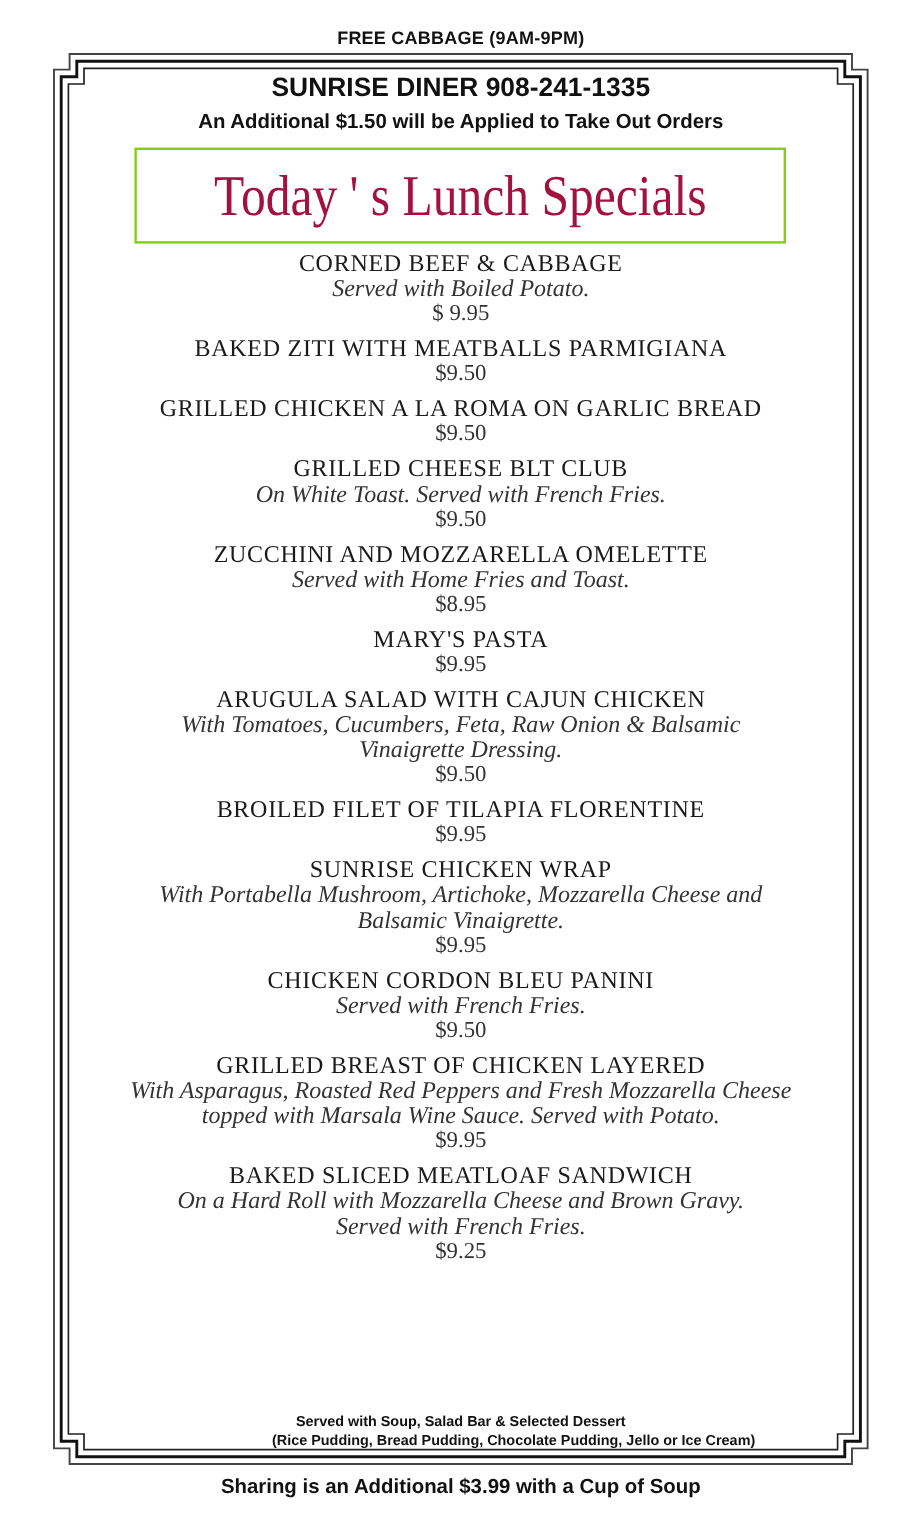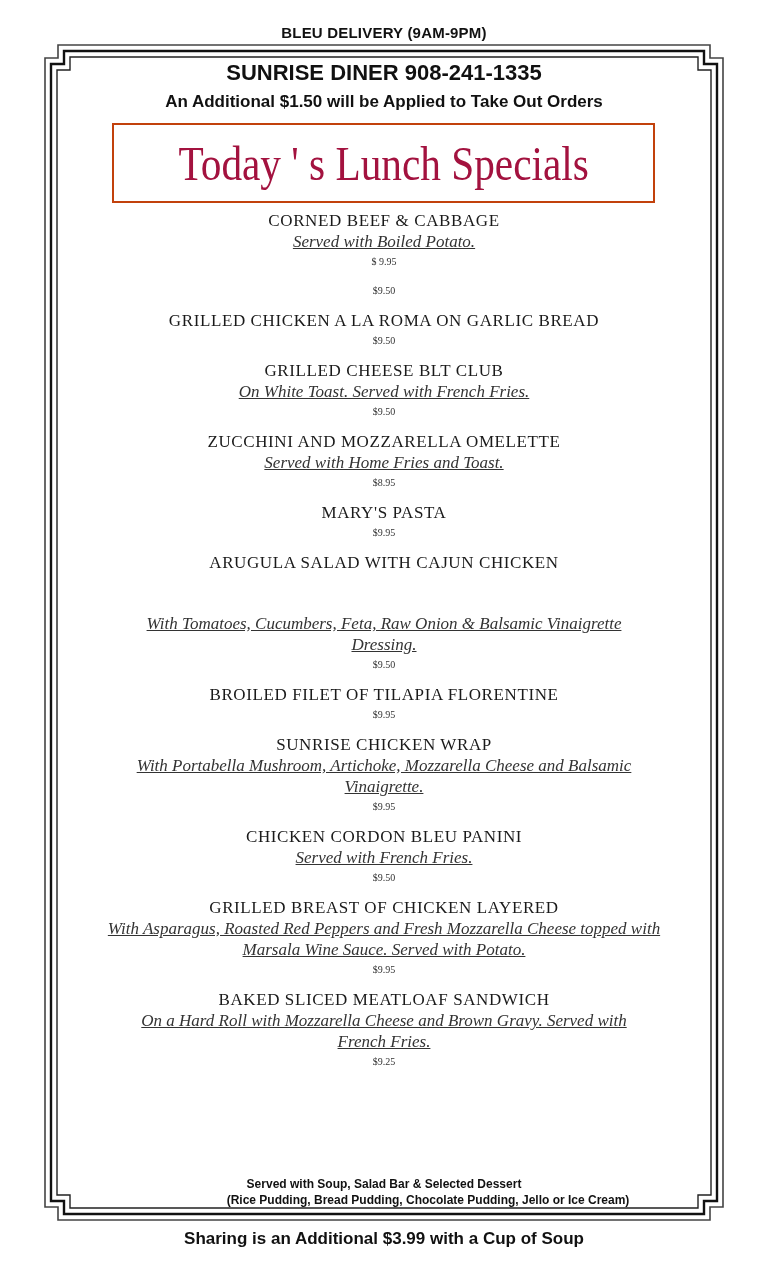--- a/index.html
+++ b/index.html
@@ -2,58 +2,59 @@
 <html><head>
   <meta charset="utf-8">
   <style>
     html, body { margin: 0; padding: 0; background: #ffffff; }
     body { width: 768px; height: 1265px; position: relative; overflow: hidden; }
     .frame { position: absolute; left: 0; top: 0; width: 768px; height: 1265px; pointer-events: none; }
     .sans { font-family: "Liberation Sans", sans-serif; font-weight: bold; color: #111; text-align: center; position: absolute; left: 0; width: 768px; }
     .delivery { top: 24px; font-size: 15px; letter-spacing: 0.2px; }
     .diner { top: 60px; font-size: 22px; }
     .takeout { top: 92px; font-size: 17px; }
-    .title-box { position: absolute; left: 112px; top: 123px; width: 543px; height: 80px; border: 2px solid #c2410c; box-sizing: border-box; display: flex; align-items: center; justify-content: center; }
+    .title-box { position: absolute; left: 112px; top: 123px; width: 543px; height: 80px; border: 2px solid #84cc16; box-sizing: border-box; display: flex; align-items: center; justify-content: center; }
     .title { font-family: "Liberation Serif", serif; color: #a3123f; font-size: 48px; transform: scaleX(0.86); letter-spacing: 0px; white-space: nowrap; }
     .items { position: absolute; left: 100px; top: 210px; width: 568px; text-align: center; font-family: "Liberation Serif", serif; color: #1a1a1a; }
     .item { margin-bottom: 9px; }
-    .item-name { font-size: 17px; letter-spacing: 0.6px; line-height: 21px; text-transform: uppercase; }
-    .item-desc { font-size: 17px; font-style: italic; line-height: 21px; color: #333; text-decoration: underline; }
-    .item-price { font-size: 10px; line-height: 20px; color: #333; }
+    .item-name { font-size: 20px; letter-spacing: 0.6px; line-height: 21px; text-transform: uppercase; }
+    .item-desc { font-size: 20px; font-style: italic; line-height: 21px; color: #333; }
+    .item-price { font-size: 19px; line-height: 20px; color: #333; }
     .footer1 { top: 1177px; font-size: 12px; text-align: center; }
     .footer2 { top: 1193px; font-size: 12px; padding-left: 44px; }
     .sharing { top: 1229px; font-size: 17px; }
   </style>
 </head>
 <body>
 
 <svg class="frame" viewBox="0 0 768 1265" xmlns="http://www.w3.org/2000/svg">
 
   <path d="M58 45 H710 V58 H723 V1207 H710 V1220 H58 V1207 H45 V58 H58 Z" fill="none" stroke="#444" stroke-width="1.6"></path>
 
   <path d="M64 51 H704 V64 H717 V1201 H704 V1214 H64 V1201 H51 V64 H64 Z" fill="none" stroke="#111" stroke-width="2.4"></path>
 
   <path d="M70 57 H698 V70 H711 V1195 H698 V1208 H70 V1195 H57 V70 H70 Z" fill="none" stroke="#222" stroke-width="1.4"></path>
 </svg>
 
-<div class="sans delivery">BLEU DELIVERY (9AM-9PM)</div>
+<div class="sans delivery">FREE CABBAGE (9AM-9PM)</div>
 <div class="sans diner">SUNRISE DINER 908-241-1335</div>
 <div class="sans takeout">An Additional $1.50 will be Applied to Take Out Orders</div>
 
 <div class="title-box">
   <div class="title">Today ' s Lunch Specials</div>
 </div>
 
 <div class="items">
   <div class="item">
     <div class="item-name">CORNED BEEF &amp; CABBAGE</div>
     <div class="item-desc">Served with Boiled Potato.</div>
     <div class="item-price">$ 9.95</div>
   </div>
   <div class="item">
+    <div class="item-name">BAKED ZITI WITH MEATBALLS PARMIGIANA</div>
     <div class="item-price">$9.50</div>
   </div>
   <div class="item">
     <div class="item-name">GRILLED CHICKEN A LA ROMA ON GARLIC BREAD</div>
     <div class="item-price">$9.50</div>
   </div>
   <div class="item">
     <div class="item-name">GRILLED CHEESE BLT CLUB</div>
     <div class="item-desc">On White Toast.  Served with French Fries.</div>
     <div class="item-price">$9.50</div>
@@ -62,21 +63,21 @@
     <div class="item-name">ZUCCHINI AND MOZZARELLA OMELETTE</div>
     <div class="item-desc">Served with Home Fries and Toast.</div>
     <div class="item-price">$8.95</div>
   </div>
   <div class="item">
     <div class="item-name">MARY'S PASTA</div>
     <div class="item-price">$9.95</div>
   </div>
   <div class="item">
     <div class="item-name">ARUGULA SALAD WITH CAJUN CHICKEN</div>
-    <div class="item-desc" style="padding:0 40px;margin-top:40px;">With Tomatoes, Cucumbers, Feta, Raw Onion &amp; Balsamic Vinaigrette Dressing.</div>
+    <div class="item-desc" style="padding:0 40px;">With Tomatoes, Cucumbers, Feta, Raw Onion &amp; Balsamic Vinaigrette Dressing.</div>
     <div class="item-price">$9.50</div>
   </div>
   <div class="item">
     <div class="item-name">BROILED FILET OF TILAPIA FLORENTINE</div>
     <div class="item-price">$9.95</div>
   </div>
   <div class="item">
     <div class="item-name">SUNRISE CHICKEN WRAP</div>
     <div class="item-desc" style="padding:0 30px;">With Portabella Mushroom, Artichoke, Mozzarella Cheese and Balsamic Vinaigrette.</div>
     <div class="item-price">$9.95</div>

